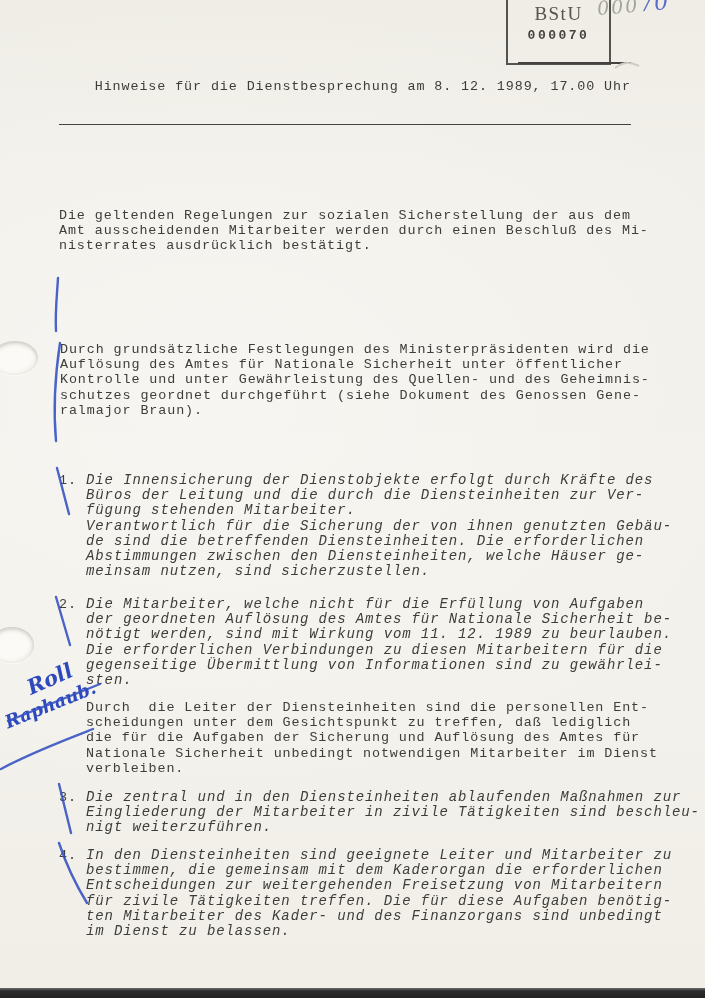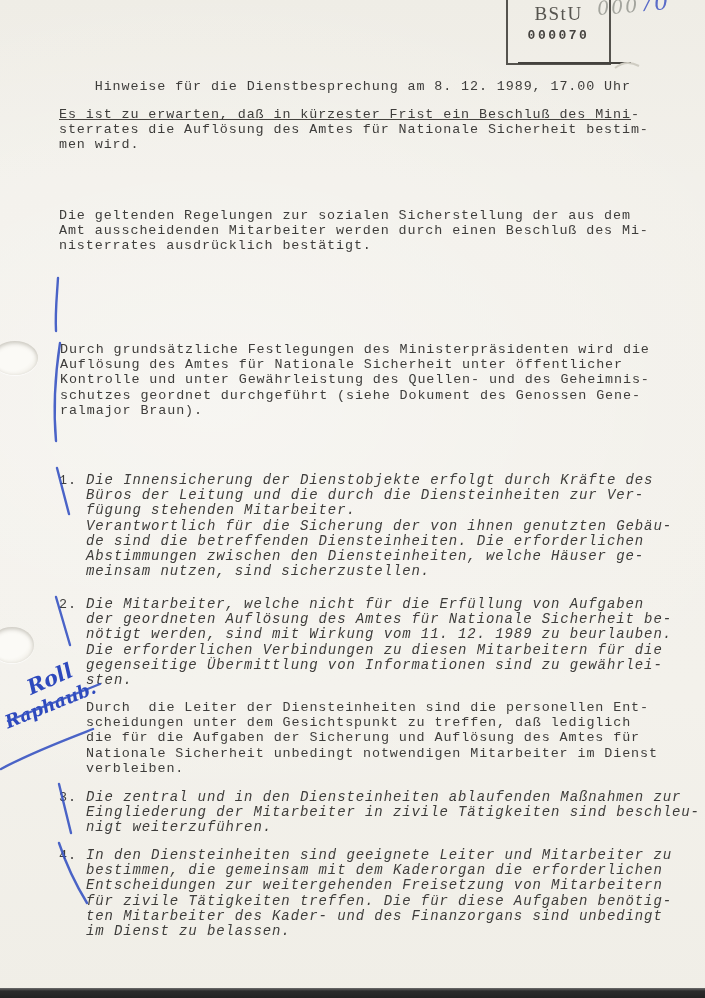--- a/index.html
+++ b/index.html
@@ -13,21 +13,21 @@
     font-family:"Liberation Mono","DejaVu Sans Mono",monospace;
     color:#3d3d3d;
   }
   .typed{
     position:absolute;
     font-size:13.4px;line-height:15.2px;letter-spacing:.9px;
     white-space:pre;color:#3e3d3b;
   }
   .title-block{
     left:59px;top:64px;
-    border-bottom:1.6px solid #45433f;padding-bottom:9px;
+    border-bottom:1.6px solid #45433f;padding-bottom:14px;
   }
   .strike-ext{
     position:absolute;left:518px;top:62px;width:113px;height:2.2px;
     background:#44423e;
   }
   .stamp{
     position:absolute;left:506px;top:-9px;width:101px;height:70px;
     border:2px solid #55534e;
     text-align:center;color:#504e49;
   }
@@ -82,23 +82,20 @@
   <div class="stamp">
     <div class="stamp-org">BStU</div>
     <div class="stamp-num">000070</div>
   </div>
 
   <div class="typed title-block">
     <span>Hinweise für die Dienstbesprechung am 8. 12. 1989, </span><span>17.00 Uhr</span>
   </div>
   <div class="strike-ext"></div>
 
-  <div class="typed" style="left:59px;top:107px">Es ist zu erwarten, daß in kürzester Frist ein Beschluß des Mini-
-sterrates die Auflösung des Amtes für Nationale Sicherheit bestim-
-men wird.</div>
   <div class="typed" style="left:59px;top:208px">Die geltenden Regelungen zur sozialen Sicherstellung der aus dem
 Amt ausscheidenden Mitarbeiter werden durch einen Beschluß des Mi-
 nisterrates ausdrücklich bestätigt.</div>
   <div class="typed" style="left:60px;top:342px">Durch grundsätzliche Festlegungen des Ministerpräsidenten wird die
 Auflösung des Amtes für Nationale Sicherheit unter öffentlicher
 Kontrolle und unter Gewährleistung des Quellen- und des Geheimnis-
 schutzes geordnet durchgeführt (siehe Dokument des Genossen Gene-
 ralmajor Braun).</div>
 
   <div class="item" style="top:473px">

